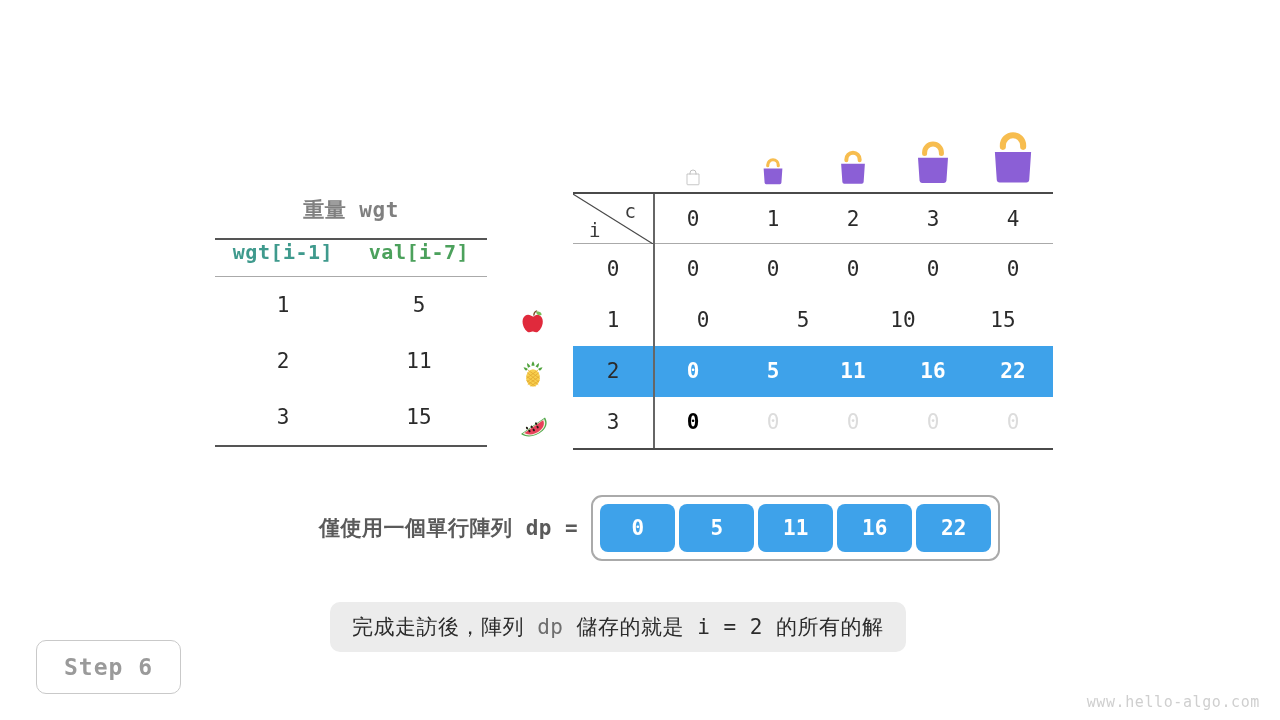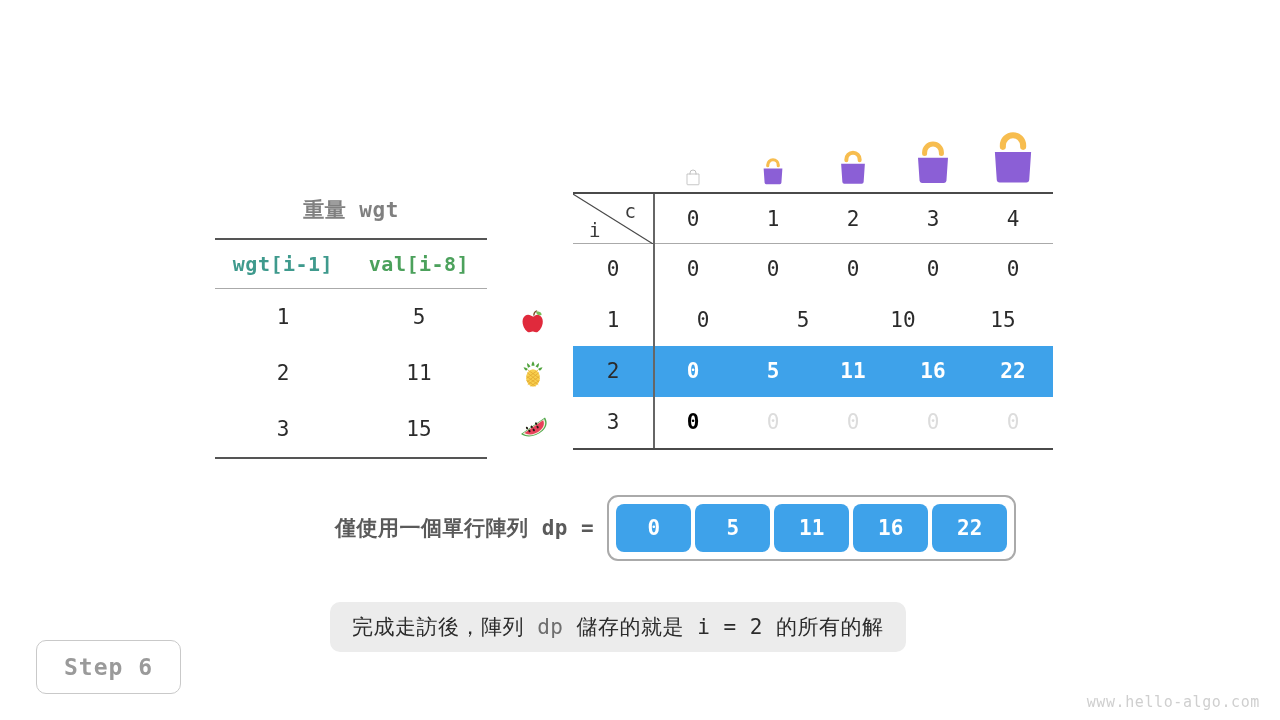--- a/index.html
+++ b/index.html
@@ -10,21 +10,21 @@
     overflow: hidden;
   }
   #stage { position: relative; width: 1280px; height: 720px; }
 
   
   #wgt-table { position: absolute; left: 215px; top: 190px; width: 272px; }
   #wgt-table .row { display: flex; }
   #wgt-table .cell { flex: 1 1 0; text-align: center; font-size: 21px; color: #2b2b2b; }
   #wgt-table .head-row .cell { font-weight: bold; color: #808080; padding: 6px 0 14px; letter-spacing: .5px; }
   #wgt-table .sub-row { border-top: 2px solid #555; border-bottom: 1.6px solid #aaa; }
-  #wgt-table .sub-row .cell { font-weight: bold; padding: 12px 0 12px; font-size: 20px; letter-spacing: .5px; }
+  #wgt-table .sub-row .cell { font-weight: bold; padding: 0 0 12px; font-size: 20px; letter-spacing: .5px; }
   #wgt-table .sub-row .cell.wgt { color: #3f9a8d; }
   #wgt-table .sub-row .cell.val { color: #4ca15c; }
   #wgt-table .data-row .cell { padding: 16px 0 16px; }
   #wgt-table .last-rule { border-top: 2px solid #555; }
 
   
   #fruits { position: absolute; left: 505px; top: 297px; width: 56px; }
   #fruits .fruit { height: 51px; display: flex; align-items: center; justify-content: center; font-size: 27px; line-height: 1; }
   .fruit svg { display: block; }
 
@@ -50,21 +50,21 @@
   #dp-table .brow .idx { width: 80px; text-align: center; font-size: 21px; color: #2b2b2b; line-height: 51px; }
   #dp-table .brow .vals { flex: 1 1 0; display: flex; }
   #dp-table .brow .vals span { flex: 1 1 0; text-align: center; font-size: 21px; color: #2b2b2b; line-height: 51px; }
   #dp-table .brow.hl { background: #3ea2ea; }
   #dp-table .brow.hl .vals span { color: #ffffff; font-weight: bold; }
   #dp-table .body .vbar { position: absolute; left: 80px; top: 0; bottom: 0; width: 1.6px; background: #666; z-index: 3; }
   #dp-table .brow .vals span.faded { color: #dcdcdc; }
   #dp-table .brow .vals span.strong { color: #000; font-weight: bold; }
 
   
-  #dp-array-wrap { position: absolute; left: 335px; top: 495px; display: flex; align-items: center; }
+  #dp-array-wrap { position: absolute; left: 319px; top: 495px; display: flex; align-items: center; }
   #dp-array-label { font-size: 21px; font-weight: bold; color: #5a5a5a; letter-spacing: .5px; margin-right: 13px; }
   #dp-array { display: flex; gap: 4px; padding: 7px 7px; border: 2px solid #aaa; border-radius: 11px; background: #fff; }
   #dp-array .cellbox {
     width: 75px; height: 48px; border-radius: 8px; background: #3ea2ea;
     color: #fff; font-size: 21px; font-weight: bold;
     display: flex; align-items: center; justify-content: center;
   }
 
   
   #caption {
@@ -94,21 +94,21 @@
 <body>
 
 <div id="stage">
 
   <div id="wgt-table">
     <div class="row head-row">
       <div class="cell">重量 wgt</div>
     </div>
     <div class="row sub-row">
       <div class="cell wgt">wgt[i-1]</div>
-      <div class="cell val">val[i-8]</div>
+      <div class="cell val">val[i-7]</div>
     </div>
     <div class="row data-row">
       <div class="cell">1</div>
       <div class="cell">5</div>
     </div>
     <div class="row data-row">
       <div class="cell">2</div>
       <div class="cell">11</div>
     </div>
     <div class="row data-row">

